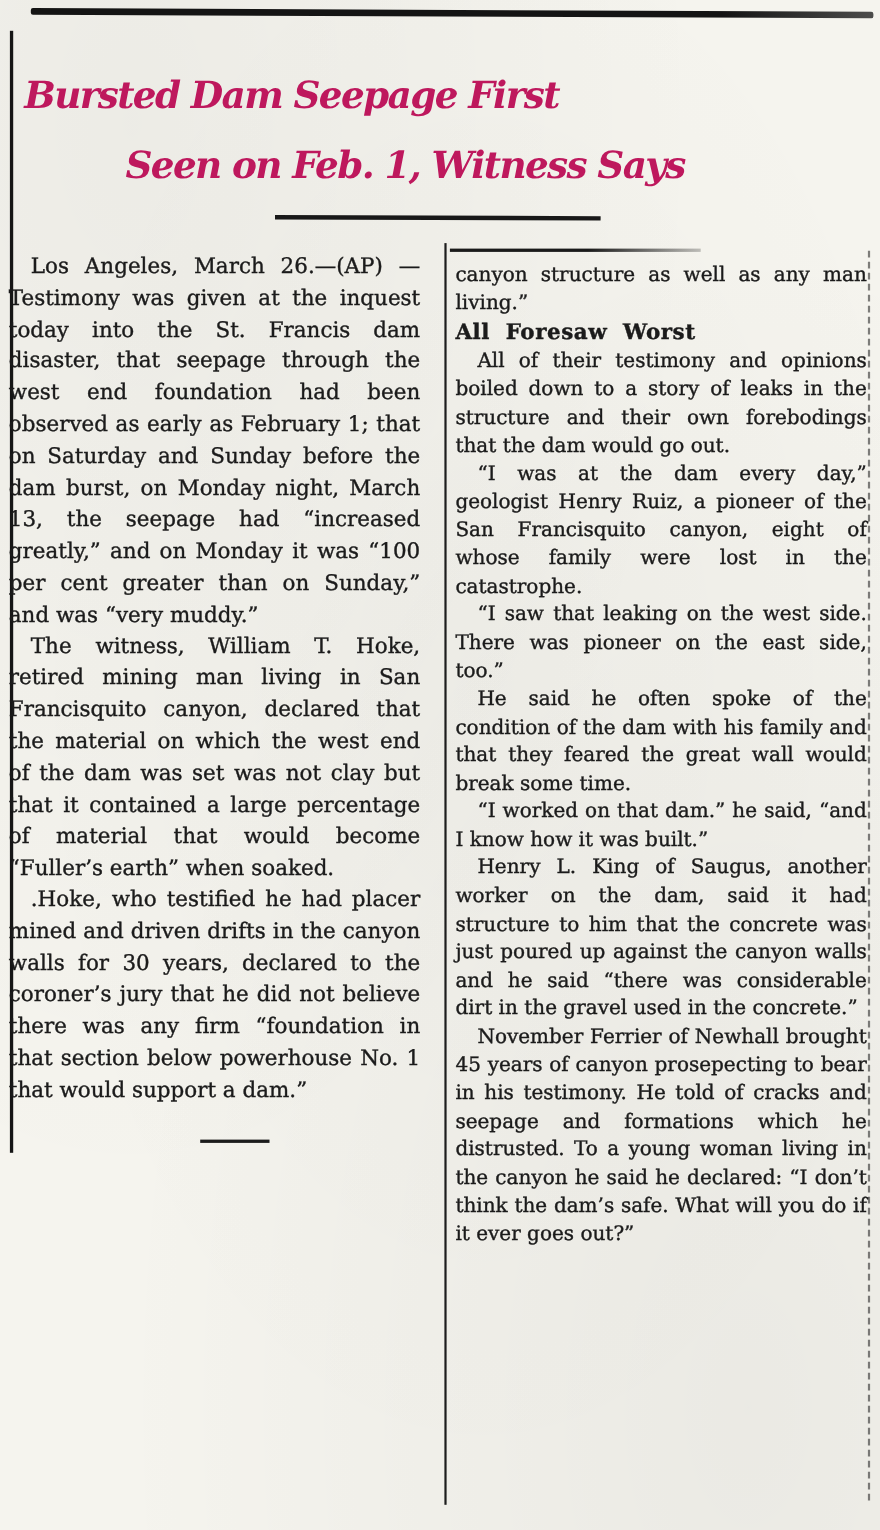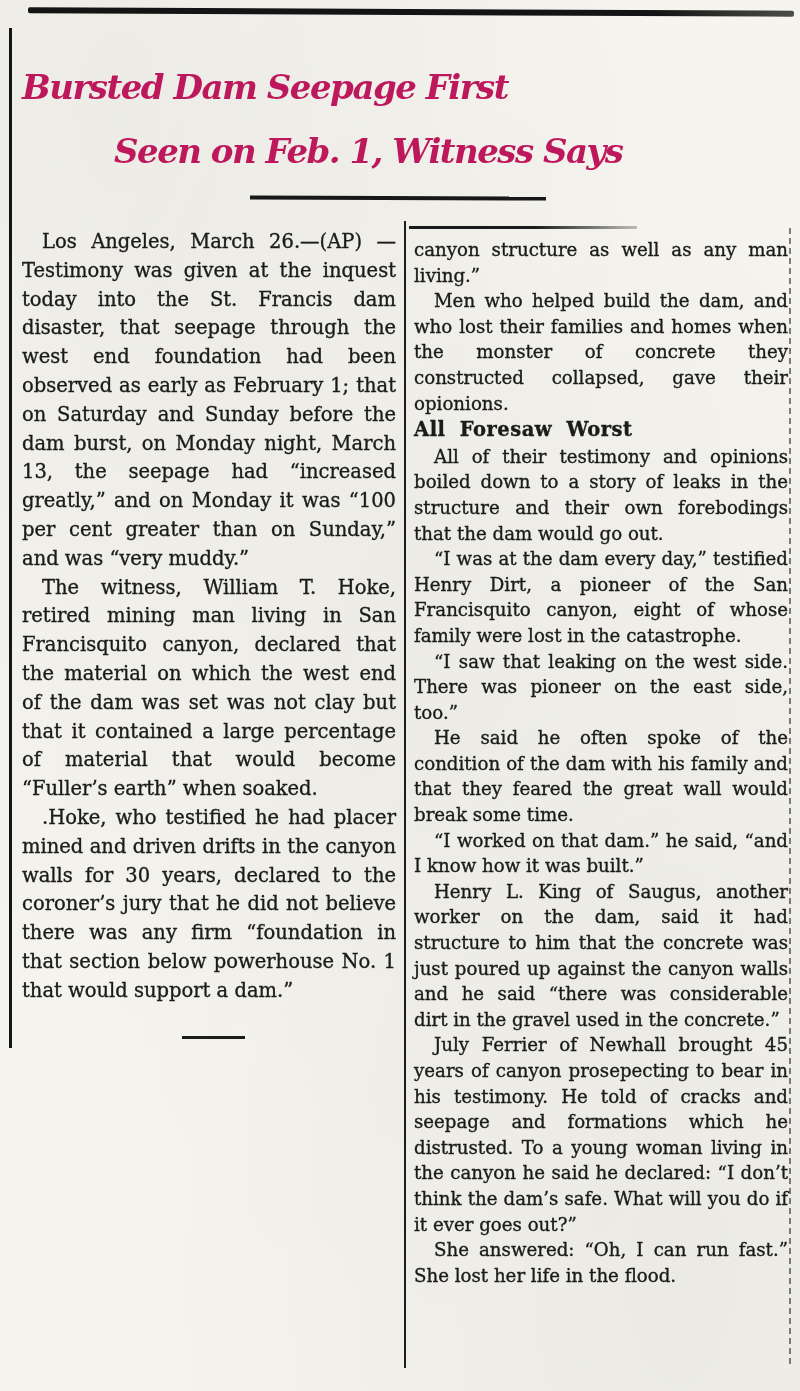--- a/index.html
+++ b/index.html
@@ -66,21 +66,21 @@
     -webkit-text-stroke: 0.35px;
   }
   .col p { margin: 0; text-indent: 20px; }
   .col p.cont { text-indent: 0; }
   .col h3 {
     margin: 1px 0; font-size: 19.5px; text-align: left;
     font-weight: bold; text-indent: 0; word-spacing: 7px;
     letter-spacing: 0.5px;
   }
   .col-left {
-    left: 22px; top: 228px; width: 374px;
+    left: 8px; top: 228px; width: 374px;
     font-size: 19.5px; line-height: 28.8px;
   }
   .col-right {
     left: 414px; top: 237px; width: 374px;
     font-size: 18.2px; line-height: 25.6px;
   }
 </style>
 </head>
 <body>
 
@@ -98,23 +98,21 @@
 </h1>
 
 <div class="col col-left">
   <p>Los Angeles, March 26.—(AP) — Testimony was given at the inquest today into the St. Francis dam disaster, that seepage through the west end foundation had been observed as early as February 1; that on Saturday and Sunday before the dam burst, on Monday night, March 13, the seepage had “increased greatly,” and on Monday it was “100 per cent greater than on Sunday,” and was “very muddy.”</p>
   <p>The witness, William T. Hoke, retired mining man living in San Francisquito canyon, declared that the material on which the west end of the dam was set was not clay but that it contained a large percentage of material that would become “Fuller’s earth” when soaked.</p>
   <p>.Hoke, who testified he had placer mined and driven drifts in the canyon walls for 30 years, declared to the coroner’s jury that he did not believe there was any firm “foundation in that section below powerhouse No. 1 that would support a dam.”</p>
 </div>
 
 <div class="col col-right">
   <p class="cont">canyon structure as well as any man living.”</p>
-  <p>Men who helped build the dam, and who lost their families and homes when the monster of concrete they constructed collapsed, gave their opionions.</p>
   <h3>All Foresaw Worst</h3>
   <p>All of their testimony and opinions boiled down to a story of leaks in the structure and their own forebodings that the dam would go out.</p>
-  <p>“I was at the dam every day,” testified Henry Dirt, a pioneer of the San Francisquito canyon, eight of whose family were lost in the catastrophe.</p>
+  <p>“I was at the dam every day,” geologist Henry Ruiz, a pioneer of the San Francisquito canyon, eight of whose family were lost in the catastrophe.</p>
   <p>“I saw that leaking on the west side.  There was pioneer on the east side, too.”</p>
   <p>He said he often spoke of the condition of the dam with his family and that they feared the great wall would break some time.</p>
   <p>“I worked on that dam.” he said, “and I know how it was built.”</p>
   <p>Henry L. King of Saugus, another worker on the dam, said it had structure to him that the concrete was just poured up against the canyon walls and he said “there was considerable dirt in the gravel used in the concrete.”</p>
-  <p>July Ferrier of Newhall brought 45 years of canyon prosepecting to bear in his testimony.  He told of cracks and seepage and formations which he distrusted.  To a young woman living in the canyon he said he declared: “I don’t think the dam’s safe.  What will you do if it ever goes out?”</p>
-  <p>She answered: “Oh, I can run fast.”  She lost her life in the flood.</p>
+  <p>November Ferrier of Newhall brought 45 years of canyon prosepecting to bear in his testimony.  He told of cracks and seepage and formations which he distrusted.  To a young woman living in the canyon he said he declared: “I don’t think the dam’s safe.  What will you do if it ever goes out?”</p>
 </div>
 
 </body></html>

